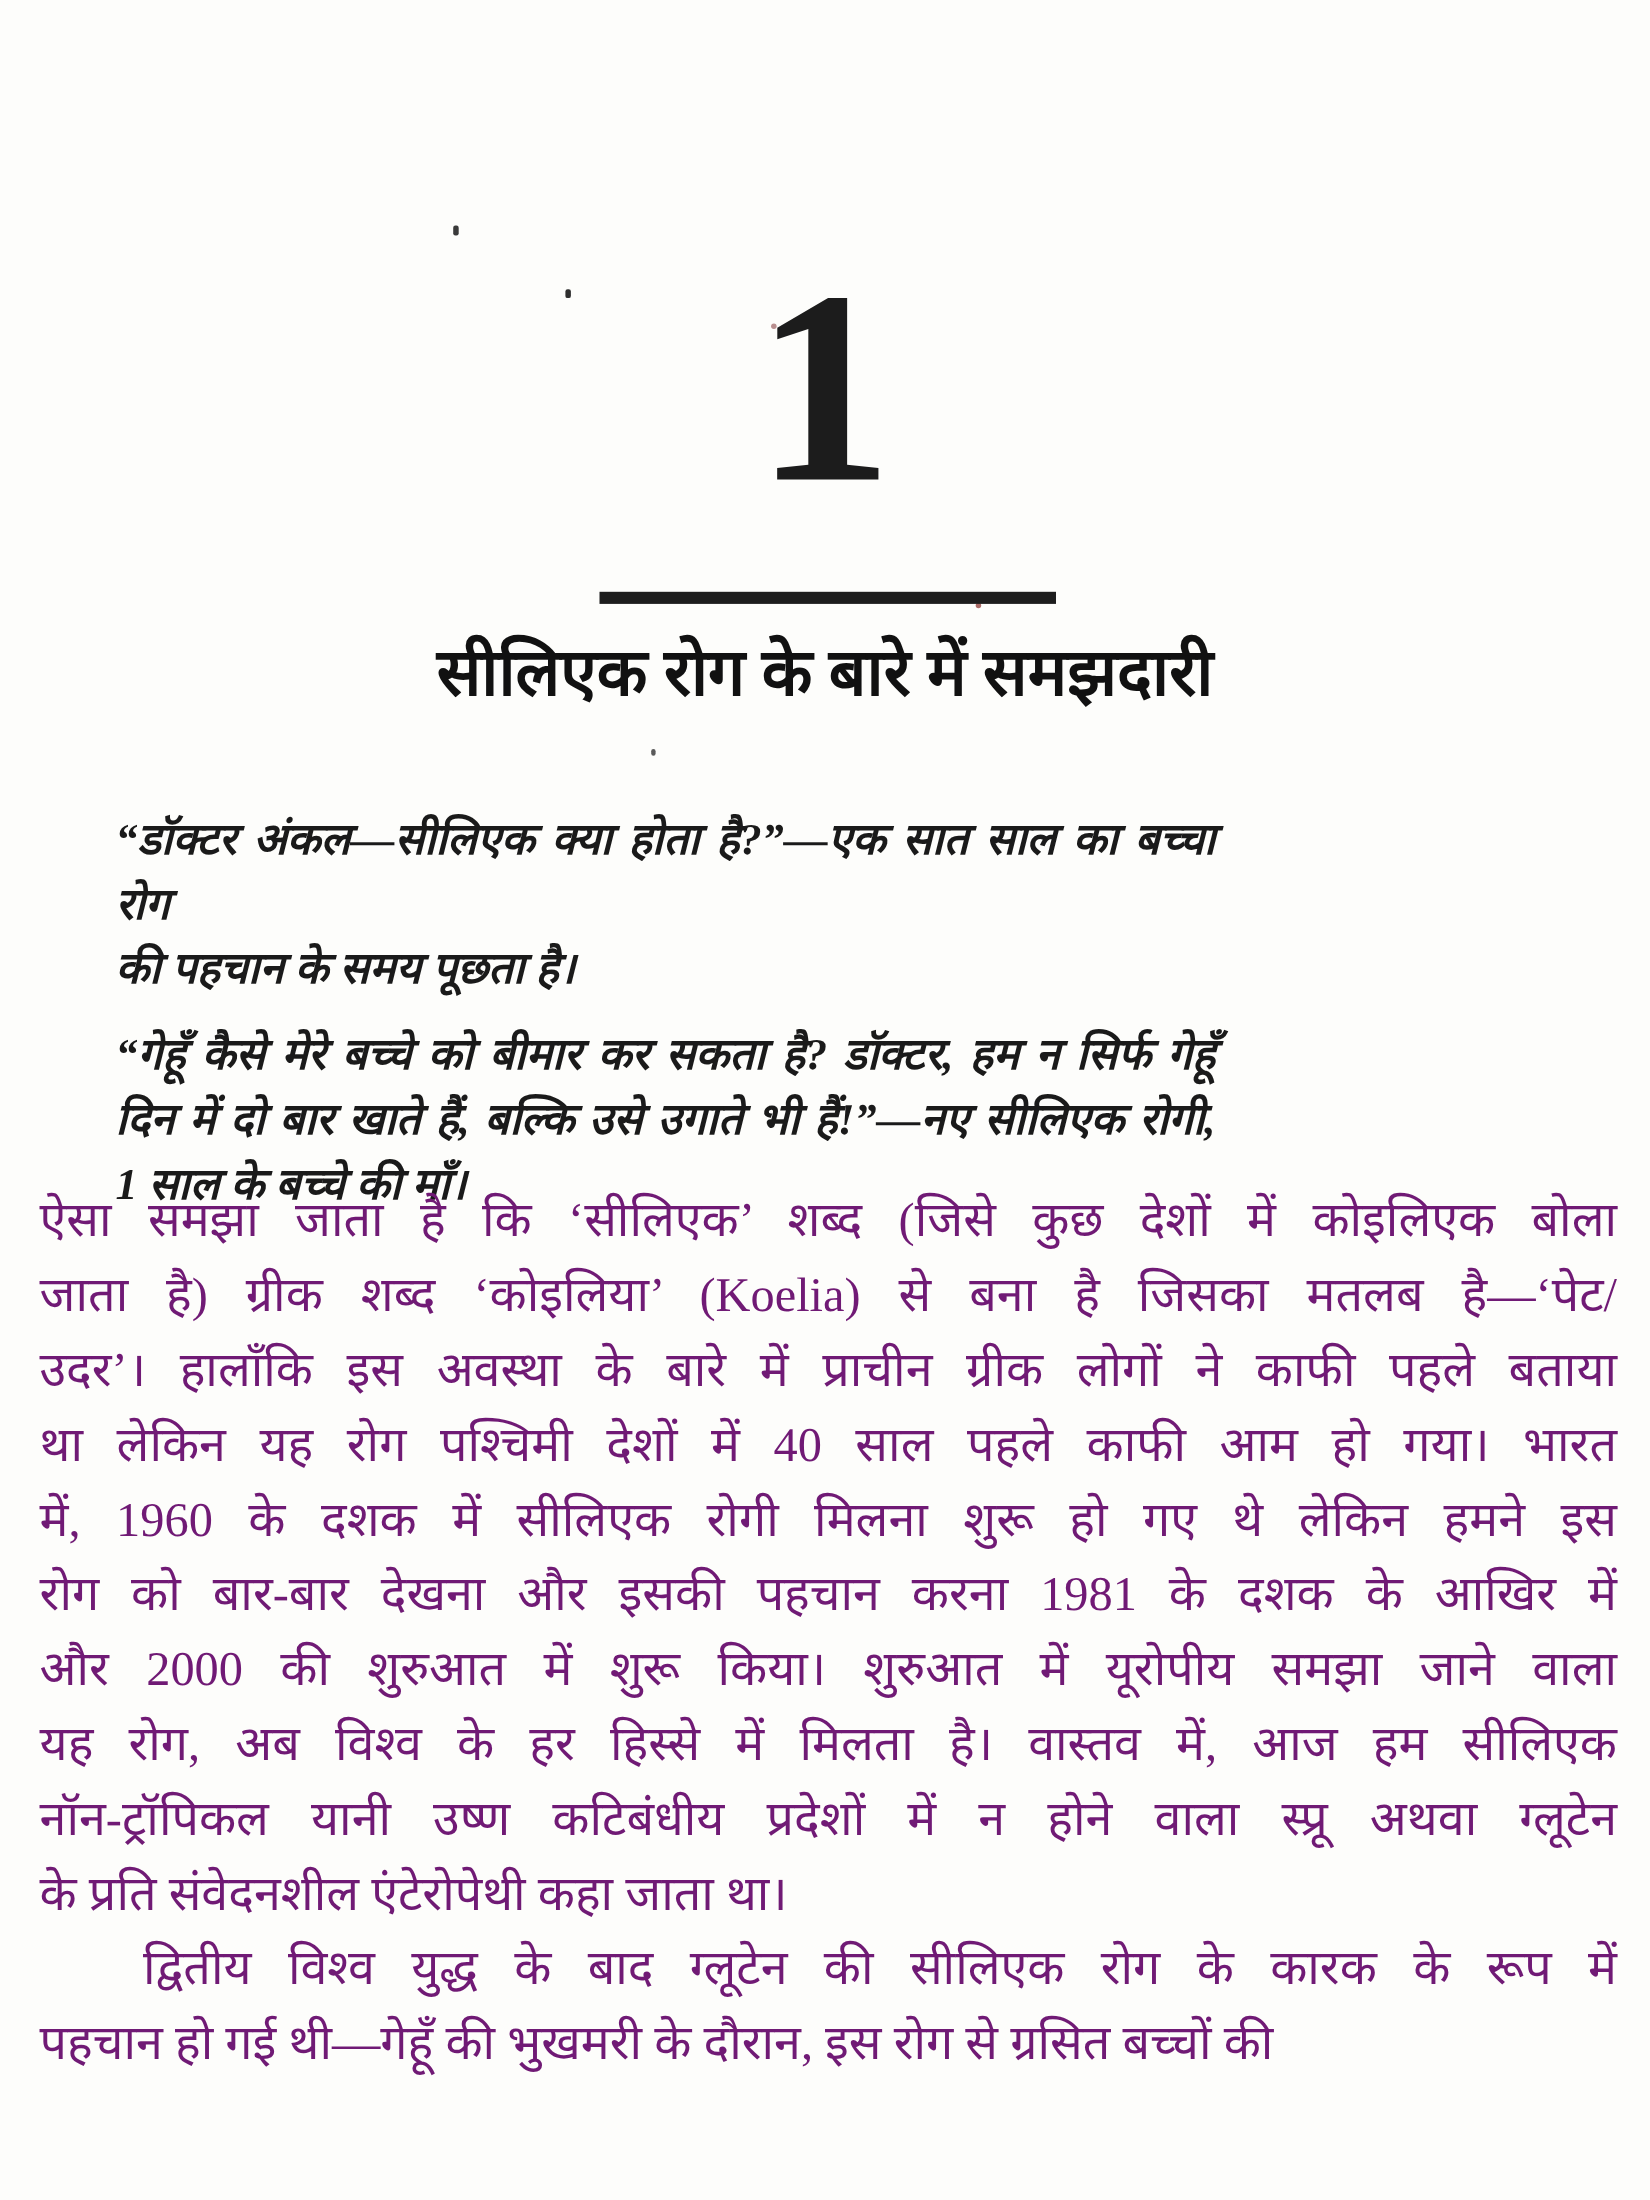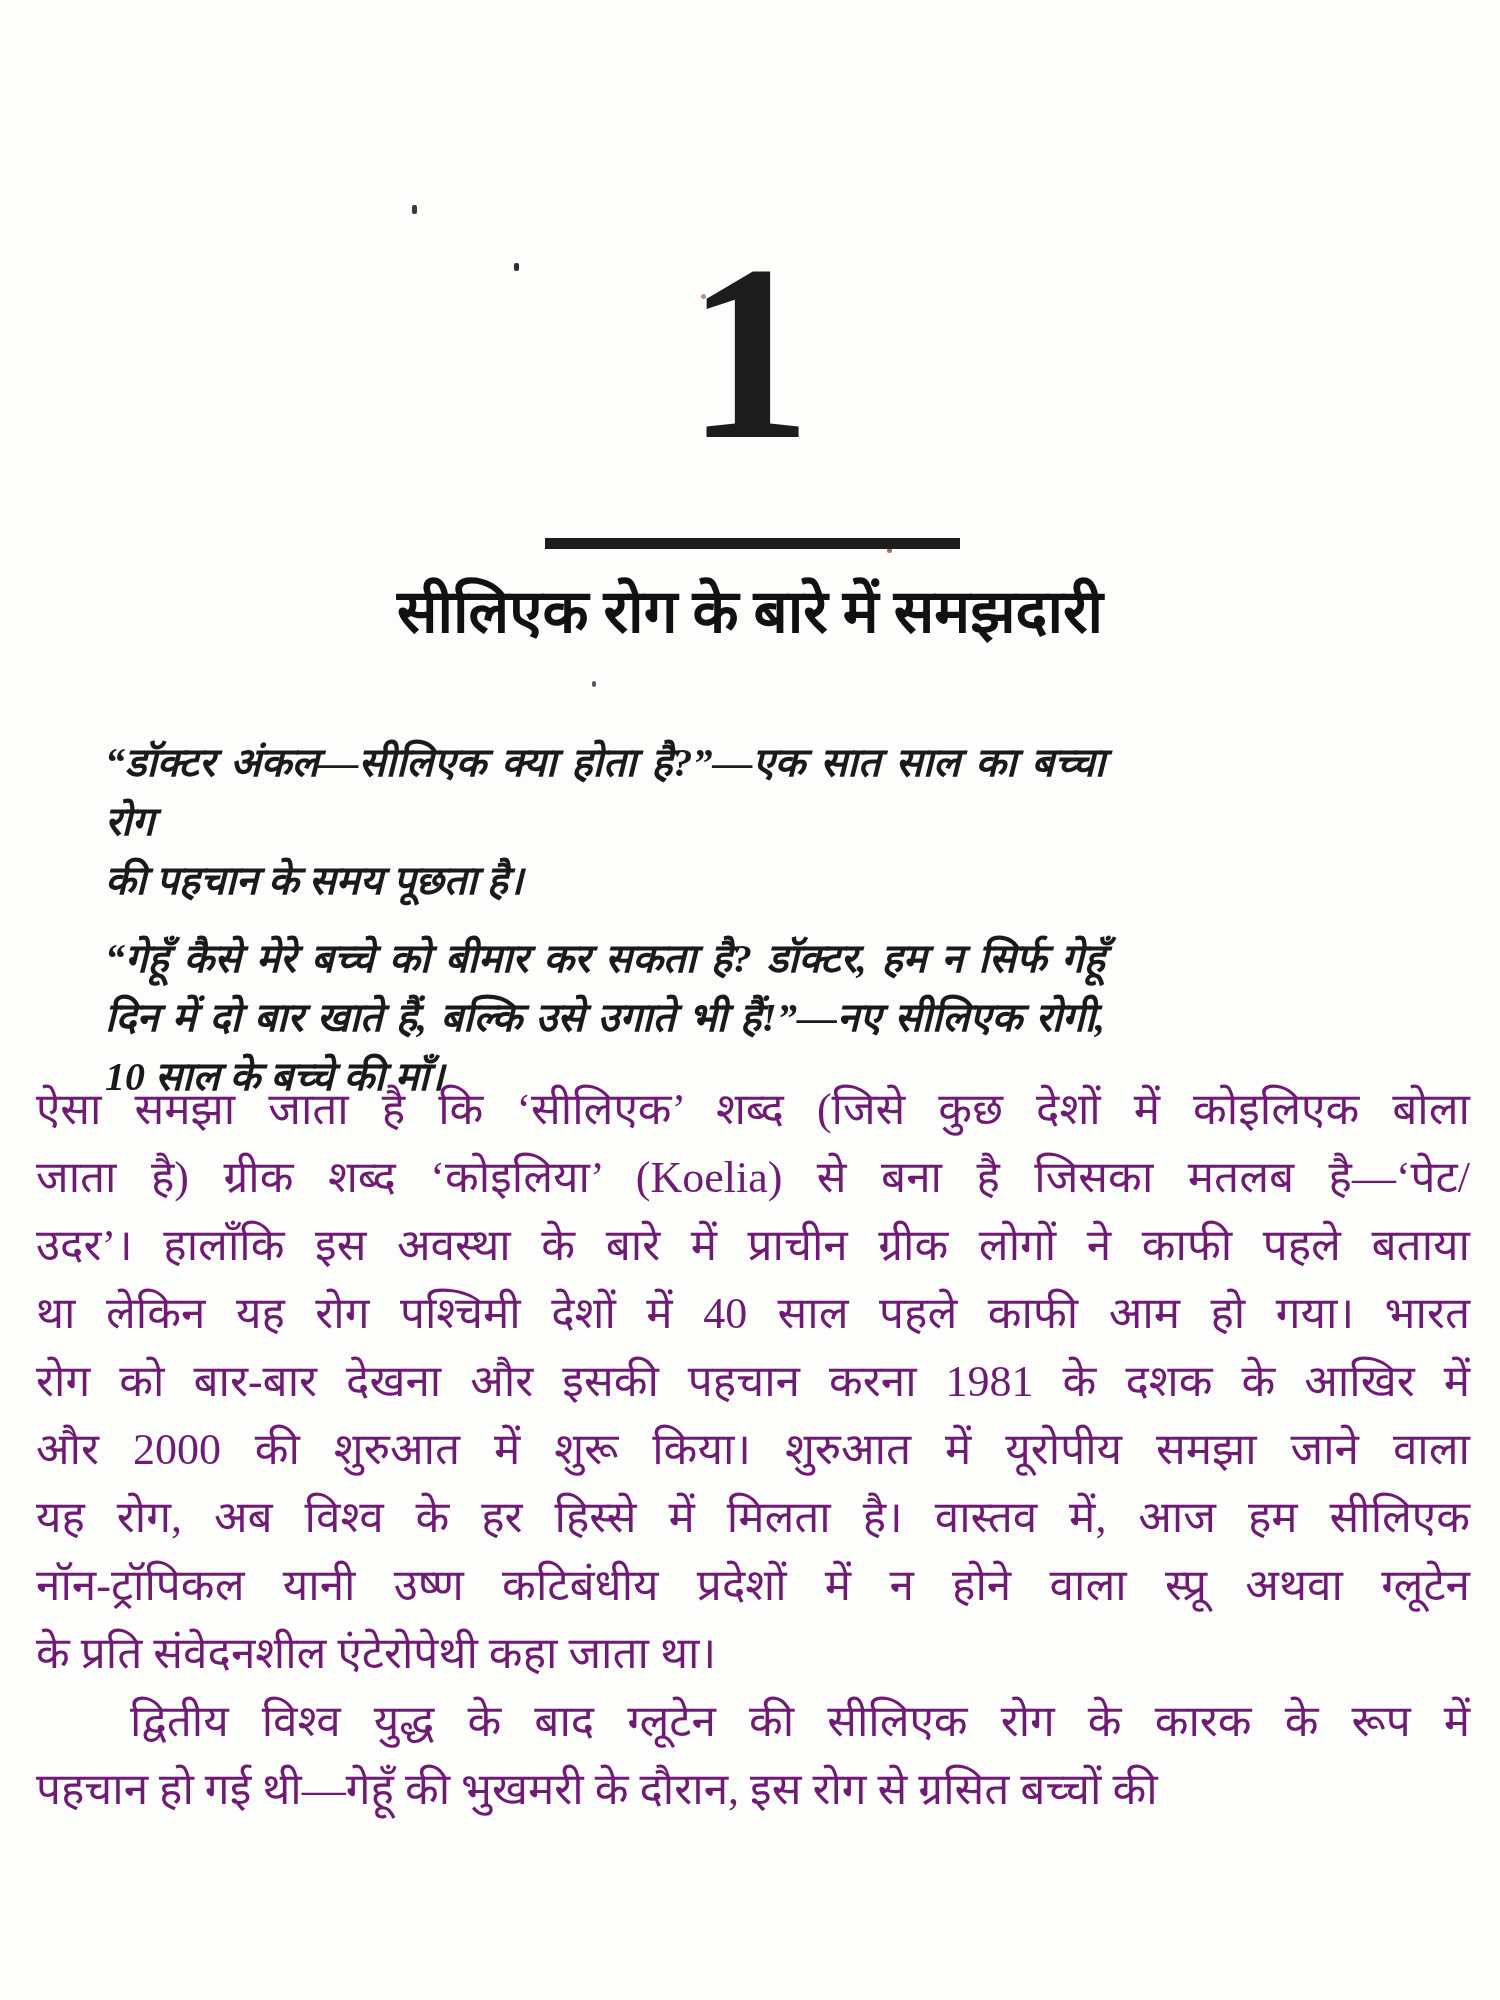--- a/index.html
+++ b/index.html
@@ -109,30 +109,31 @@
   <div class="chapter-title">सीलिएक रोग के बारे में समझदारी</div>
 
   <div class="quote-section">
       <div class="quote">
         <div class="qline">“डॉक्टर अंकल—सीलिएक क्या होता है?”—एक सात साल का बच्चा रोग</div>
         <div class="qline last">की पहचान के समय पूछता है।</div>
       </div>
       <div class="quote">
         <div class="qline">“गेहूँ कैसे मेरे बच्चे को बीमार कर सकता है? डॉक्टर, हम न सिर्फ गेहूँ</div>
         <div class="qline">दिन में दो बार खाते हैं, बल्कि उसे उगाते भी हैं!”—नए सीलिएक रोगी,</div>
-        <div class="qline last">10 साल के बच्चे की माँ।</div>
+        <div class="qline last">1 साल के बच्चे की माँ।</div>
       </div>
     </div>
 
   <div class="body-section">
       <div class="paragraph">
         <div class="bline">ऐसा समझा जाता है कि ‘सीलिएक’ शब्द (जिसे कुछ देशों में कोइलिएक बोला</div>
         <div class="bline">जाता है) ग्रीक शब्द ‘कोइलिया’ (Koelia) से बना है जिसका मतलब है—‘पेट/</div>
         <div class="bline">उदर’। हालाँकि इस अवस्था के बारे में प्राचीन ग्रीक लोगों ने काफी पहले बताया</div>
         <div class="bline">था लेकिन यह रोग पश्चिमी देशों में 40 साल पहले काफी आम हो गया। भारत</div>
+        <div class="bline">में, 1960 के दशक में सीलिएक रोगी मिलना शुरू हो गए थे लेकिन हमने इस</div>
         <div class="bline">रोग को बार-बार देखना और इसकी पहचान करना 1981 के दशक के आखिर में</div>
         <div class="bline">और 2000 की शुरुआत में शुरू किया। शुरुआत में यूरोपीय समझा जाने वाला</div>
         <div class="bline">यह रोग, अब विश्व के हर हिस्से में मिलता है। वास्तव में, आज हम सीलिएक</div>
         <div class="bline">नॉन-ट्रॉपिकल यानी उष्ण कटिबंधीय प्रदेशों में न होने वाला स्प्रू अथवा ग्लूटेन</div>
         <div class="bline last">के प्रति संवेदनशील एंटेरोपेथी कहा जाता था।</div>
       </div>
       <div class="paragraph">
         <div class="bline indent">द्वितीय विश्व युद्ध के बाद ग्लूटेन की सीलिएक रोग के कारक के रूप में</div>
         <div class="bline last">पहचान हो गई थी—गेहूँ की भुखमरी के दौरान, इस रोग से ग्रसित बच्चों की</div>
       </div>

